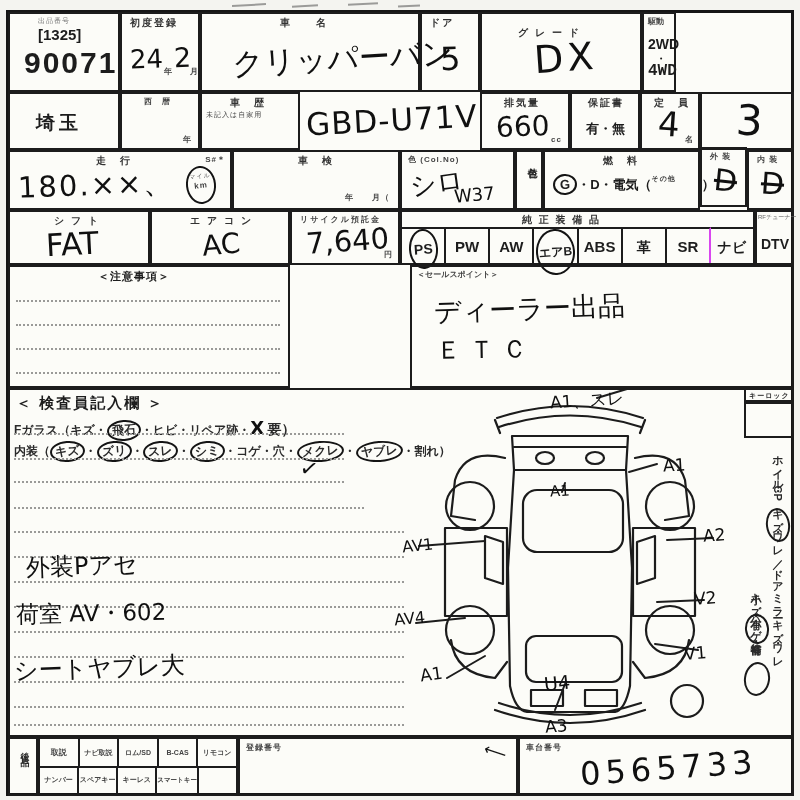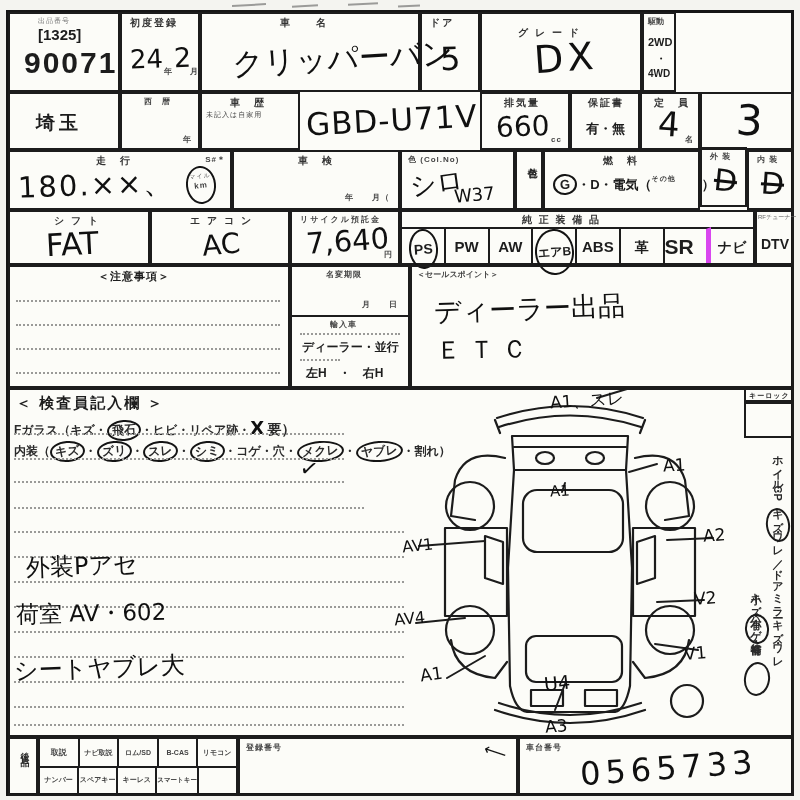--- a/index.html
+++ b/index.html
@@ -56,23 +56,23 @@
     <div class="abs hand rot" style="left:18px;top:26px;font-size:32px;">5</div>
   </div>
 
   <div class="box" style="left:480px;top:12px;width:162px;height:80px;">
     <div class="abs lbl" style="left:36px;top:12px;">グ レ ー ド</div>
     <div class="abs hand" style="left:52px;top:22px;font-size:38px;transform:rotate(-4deg);letter-spacing:4px;">DX</div>
   </div>
 
   <div class="box" style="left:642px;top:12px;width:34px;height:80px;">
     <div class="abs lbl-s" style="left:4px;top:2px;letter-spacing:0;">駆動</div>
-    <div class="abs print" style="left:4px;top:22px;font-size:11px;">2WD</div>
+    <div class="abs print" style="left:4px;top:22px;font-size:14px;">2WD</div>
     <div class="abs print" style="left:12px;top:38px;font-size:10px;">・</div>
-    <div class="abs print" style="left:4px;top:54px;font-size:10px;">4WD</div>
+    <div class="abs print" style="left:4px;top:48px;font-size:16px;font-family:Liberation Mono, monospace;">4WD</div>
   </div>
 
 
   <div class="box" style="left:8px;top:92px;width:112px;height:58px;">
     <div class="abs print" style="left:26px;top:16px;font-size:19px;letter-spacing:4px;">埼玉</div>
   </div>
 
   <div class="box" style="left:120px;top:92px;width:80px;height:58px;">
     <div class="abs lbl-s" style="left:22px;top:2px;">西　暦</div>
     <div class="abs lbl-s" style="right:6px;bottom:3px;">年</div>
@@ -166,48 +166,38 @@
 
   <div class="box" style="left:400px;top:210px;width:355px;height:55px;">
     <div class="abs lbl" style="left:120px;top:1px;">純 正 装 備 品</div>
     <div class="abs" style="left:0;top:15px;width:351px;height:36px;display:flex;">
       <div style="flex:1;border-right:2px solid #1c1c1c;border-top:2px solid #1c1c1c;text-align:center;line-height:36px;"><span class="circ print" style="font-size:14px;">PS</span></div>
       <div class="print" style="flex:1;border-right:2px solid #1c1c1c;border-top:2px solid #1c1c1c;text-align:center;line-height:36px;font-size:15px;">PW</div>
       <div class="print" style="flex:1;border-right:2px solid #1c1c1c;border-top:2px solid #1c1c1c;text-align:center;line-height:36px;font-size:15px;">AW</div>
       <div style="flex:1;border-right:2px solid #1c1c1c;border-top:2px solid #1c1c1c;text-align:center;line-height:36px;"><span class="circ print" style="font-size:12px;padding:3px 1px;">エアB</span></div>
       <div class="print" style="flex:1;border-right:2px solid #1c1c1c;border-top:2px solid #1c1c1c;text-align:center;line-height:36px;font-size:15px;">ABS</div>
       <div class="print" style="flex:1;border-right:2px solid #1c1c1c;border-top:2px solid #1c1c1c;text-align:center;line-height:36px;font-size:14px;">革</div>
-      <div class="print" style="flex:1;border-right:5px solid #d946ef;border-top:2px solid #1c1c1c;text-align:left;line-height:36px;font-size:21px;">SR</div>
+      <div class="print" style="flex:1;border-right:2px solid #d946ef;border-top:2px solid #1c1c1c;text-align:center;line-height:36px;font-size:15px;">SR</div>
       <div class="print" style="flex:1;border-top:2px solid #1c1c1c;text-align:center;line-height:36px;font-size:14px;">ナビ</div>
     </div>
   </div>
 
   <div class="box" style="left:755px;top:210px;width:39px;height:55px;">
     <div class="abs tiny" style="left:1px;top:1px;font-size:6px;letter-spacing:0;">RFチューナー</div>
     <div class="abs print" style="left:4px;top:24px;font-size:14px;">DTV</div>
   </div>
 
   <div class="box" style="left:8px;top:265px;width:282px;height:123px;">
     <div class="abs print" style="left:88px;top:2px;font-size:11px;letter-spacing:1px;">＜注意事項＞</div>
   </div>
   <div class="dot" style="left:16px;top:300px;width:264px;"></div>
   <div class="dot" style="left:16px;top:324px;width:264px;"></div>
   <div class="dot" style="left:16px;top:348px;width:264px;"></div>
   <div class="dot" style="left:16px;top:372px;width:264px;"></div>
 
-  <div class="box" style="left:290px;top:265px;width:120px;height:123px;">
-    <div class="abs lbl-s" style="left:34px;top:2px;">名変期限</div>
-    <div class="abs lbl-s" style="right:10px;top:32px;">月　　日</div>
-    <div class="abs" style="left:0;top:48px;width:116px;border-bottom:2px solid #1c1c1c;"></div>
-    <div class="abs lbl-s" style="left:38px;top:52px;">輸入車</div>
-    <div class="dot" style="left:8px;top:66px;width:100px;"></div>
-    <div class="abs print" style="left:10px;top:72px;font-size:12px;">ディーラー・並行</div>
-    <div class="dot" style="left:8px;top:92px;width:40px;"></div>
-    <div class="abs print" style="left:14px;top:98px;font-size:12px;">左H　・　右H</div>
-  </div>
 
   <div class="box" style="left:410px;top:265px;width:384px;height:123px;">
     <div class="abs lbl-s" style="left:5px;top:2px;letter-spacing:0;">＜セールスポイント＞</div>
     <div class="abs hand" style="left:22px;top:24px;font-size:27px;transform:rotate(-2deg);">ディーラー出品</div>
     <div class="abs hand" style="left:24px;top:66px;font-size:25px;letter-spacing:8px;transform:rotate(-1deg);">ＥＴＣ</div>
   </div>
 
   <div class="box" style="left:8px;top:388px;width:786px;height:349px;"></div>
 
   <div class="abs print" style="left:16px;top:394px;font-size:15px;letter-spacing:2px;">＜ 検査員記入欄 ＞</div>

